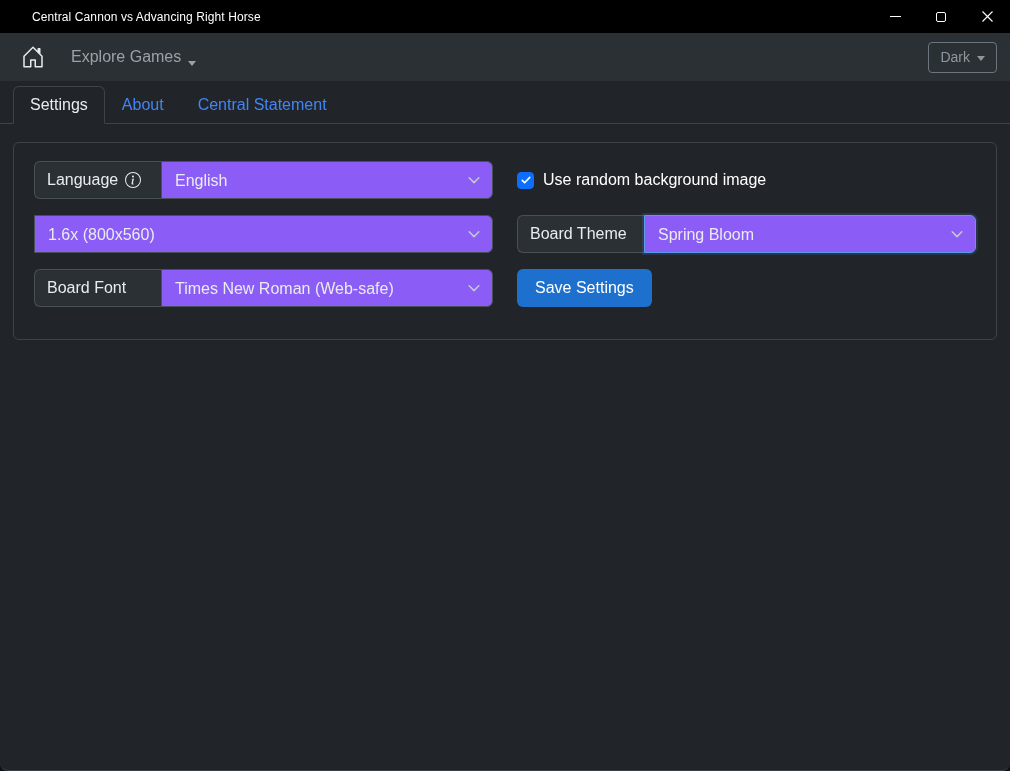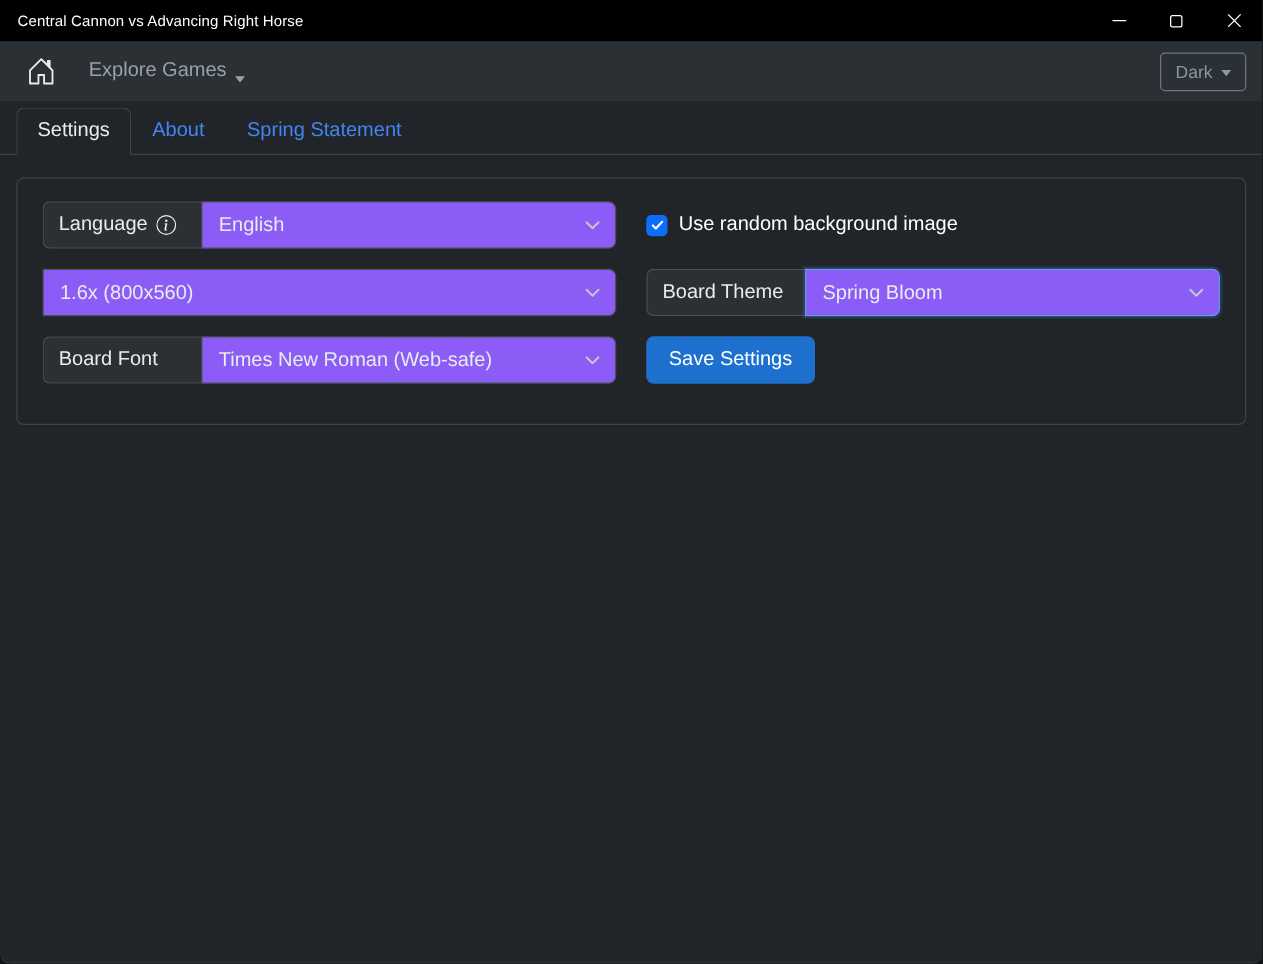--- a/index.html
+++ b/index.html
@@ -14,21 +14,21 @@
     border-bottom:1px solid #3a3f44;
     border-radius:0 0 8px 8px;
   }
 
   
   .titlebar {
     height:33px; background:#000000;
     display:flex; align-items:center;
     color:#ffffff;
   }
-  .titlebar-title { flex:1; padding-left:14px; font-size:12px; letter-spacing:.1px; }
+  .titlebar-title { flex:1; padding-left:32px; font-size:12px; letter-spacing:.1px; }
   .win-btn {
     width:46px; height:33px; background:transparent; border:none;
     display:flex; align-items:center; justify-content:center; cursor:pointer;
   }
   .glyph-min { display:block; width:11px; height:1px; background:#fff; }
   .glyph-max { display:block; width:10px; height:10px; border:1px solid #fff; border-radius:2px; }
 
   
   .navbar {
     height:48px; background:#2b3035;
@@ -166,21 +166,21 @@
     </button>
     <button class="theme-btn">
       <span>Dark</span>
       <span class="caret-down"></span>
     </button>
   </div>
 
   <div class="tabs">
     <button class="tab active">Settings</button>
     <button class="tab">About</button>
-    <button class="tab">Spring Statement</button>
+    <button class="tab">Central Statement</button>
   </div>
 
   <div class="panel">
     <div class="grid">
 
       <div class="input-group">
         <div class="ig-label">
           <span>Language</span>
           <svg width="16" height="16" viewBox="0 0 16 16" fill="#e9ecef" style="cursor:pointer">
             <path d="M8 15A7 7 0 1 1 8 1a7 7 0 0 1 0 14m0 1A8 8 0 1 0 8 0a8 8 0 0 0 0 16"></path>

